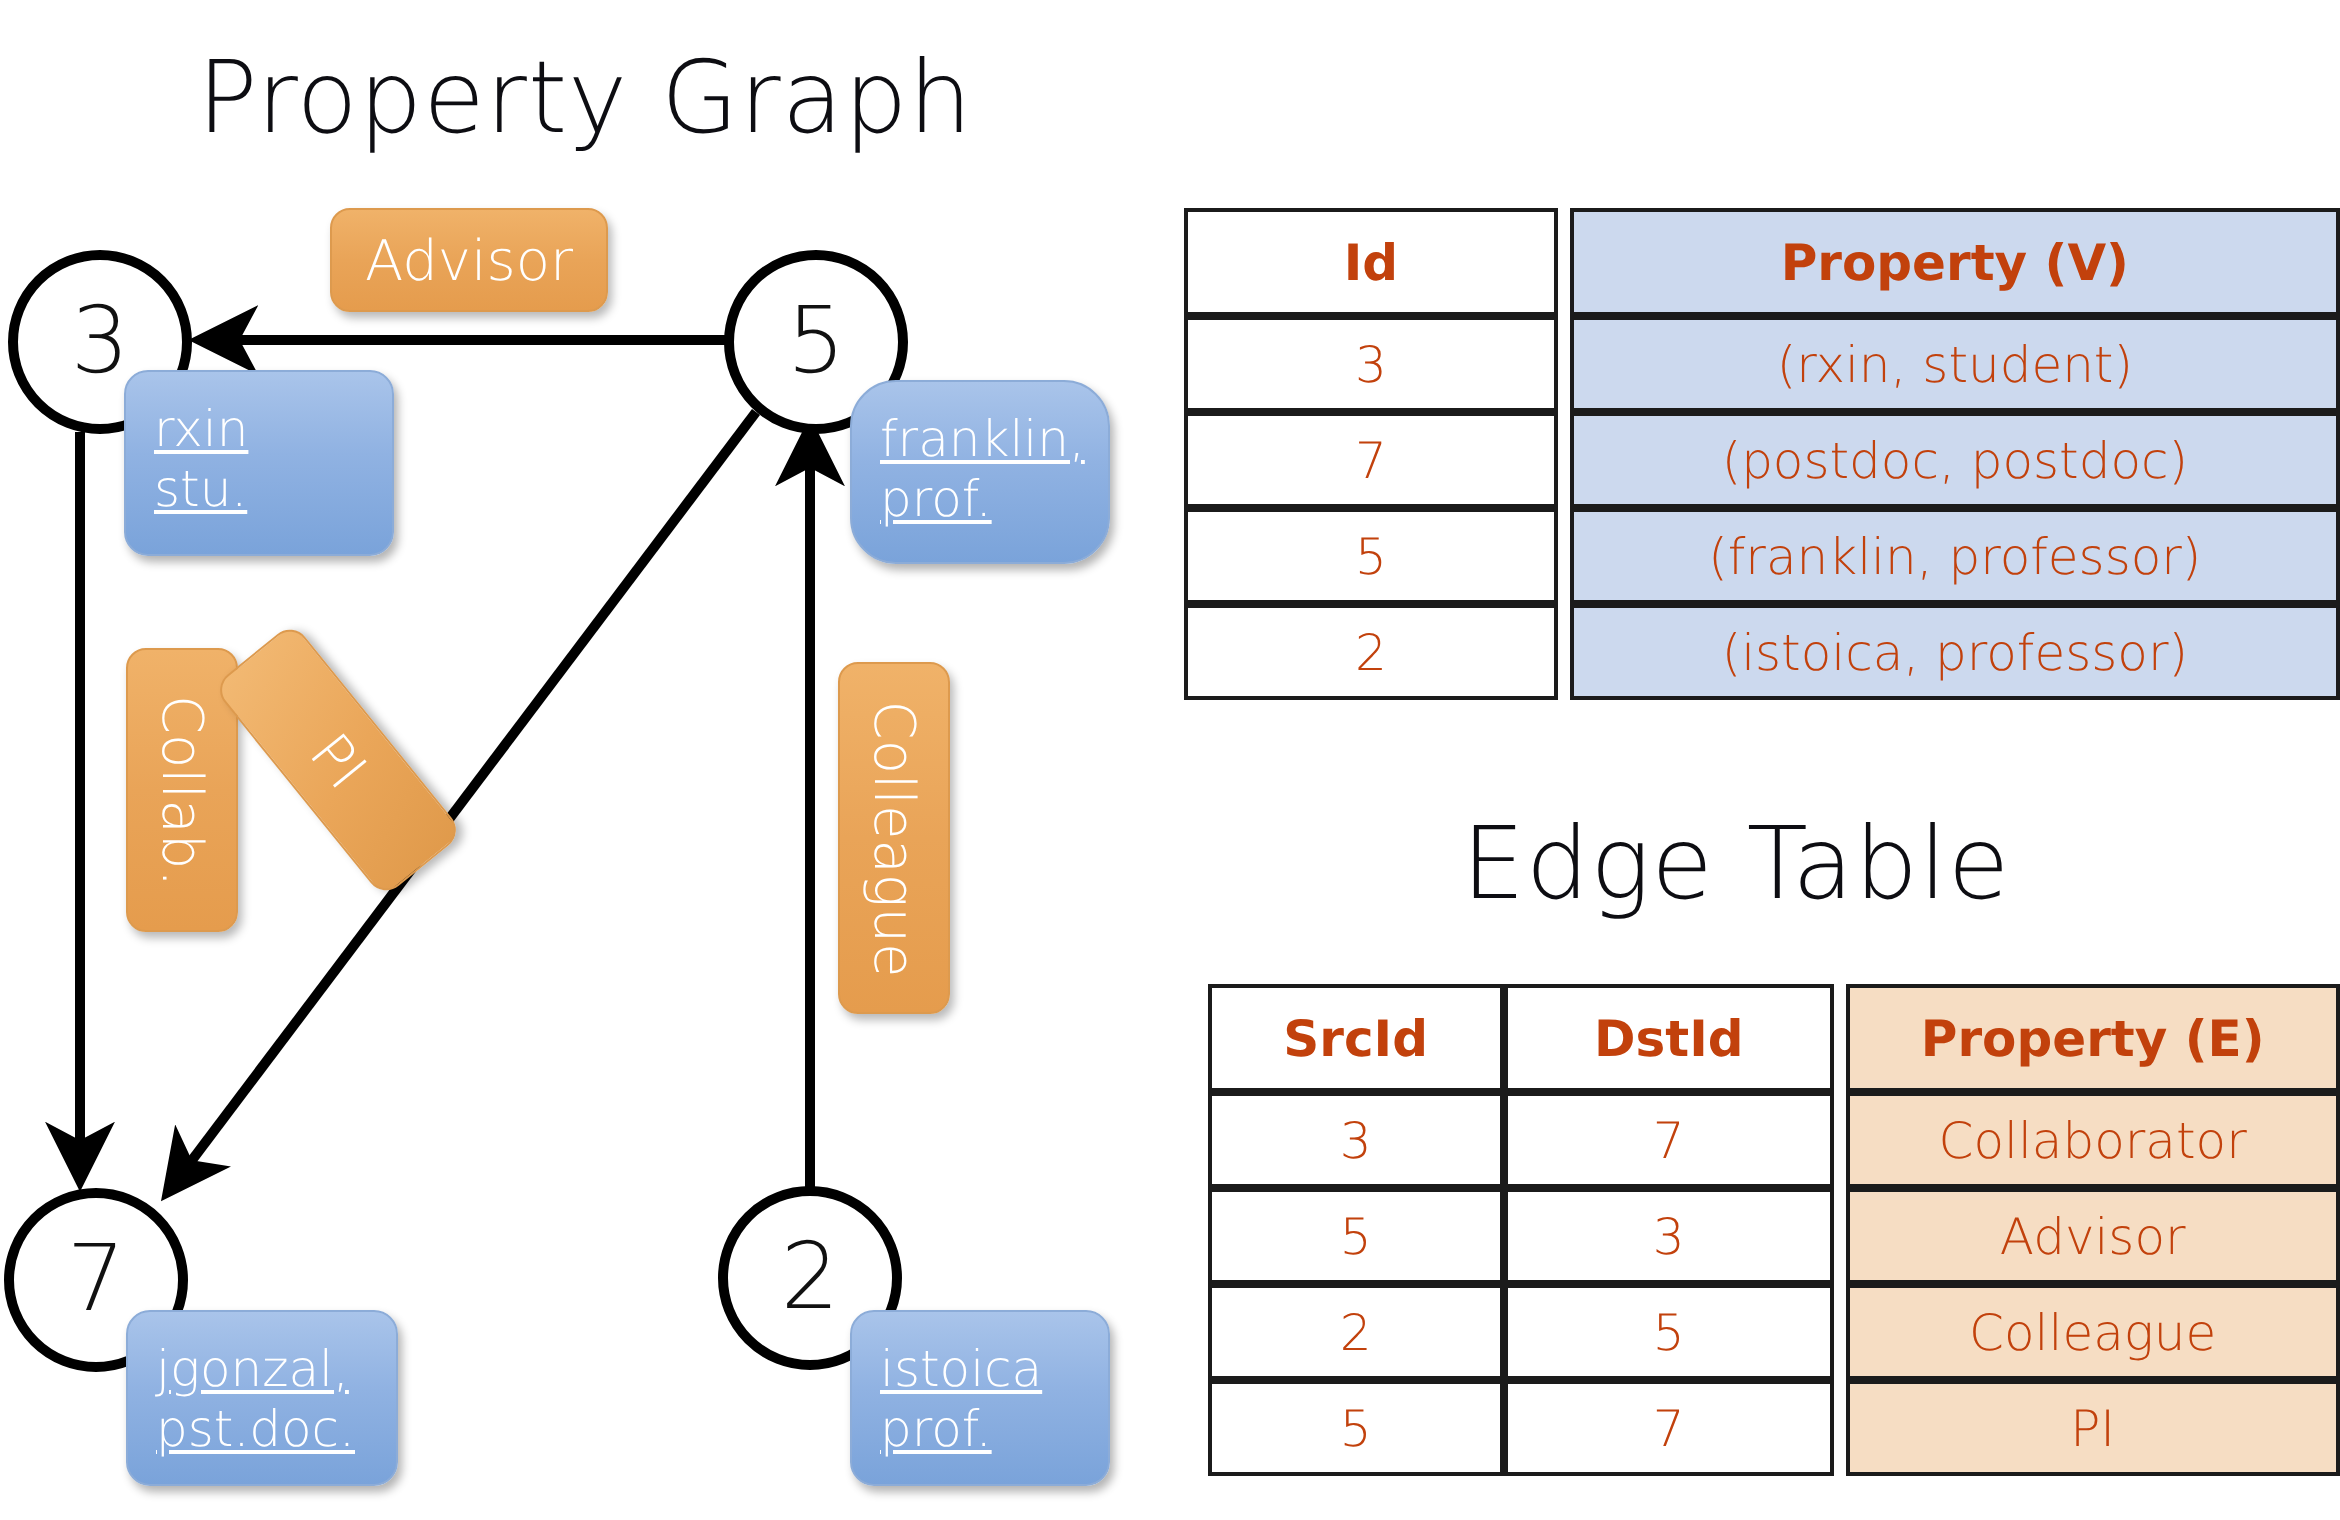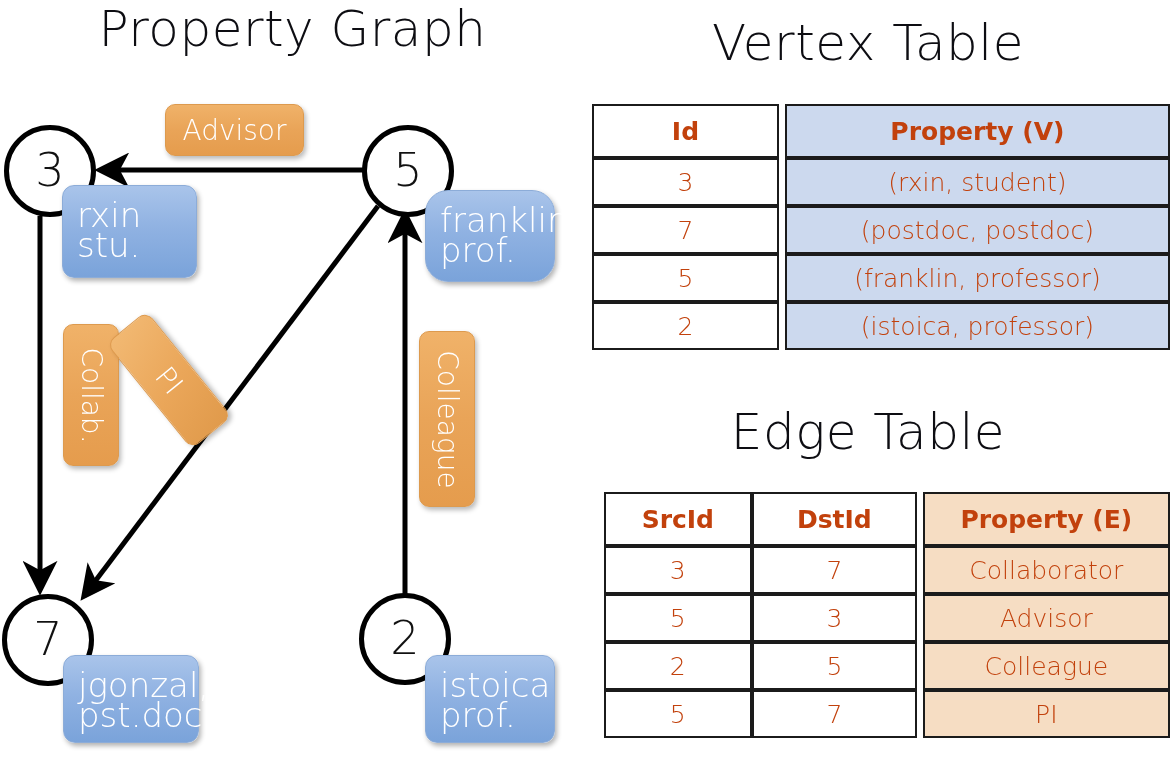--- a/index.html
+++ b/index.html
@@ -15,21 +15,21 @@
   
   .title{
     position:absolute;
     font-family:"DejaVu Sans", sans-serif;
     font-weight:300;
     color:#0d0d12;
     letter-spacing:0.5px;
     white-space:nowrap;
     -webkit-font-smoothing:antialiased;
   }
-  #title-property-graph{left:0;top:0;width:585px;text-align:center;font-size:50px;line-height:58px;}
+  #title-property-graph{left:0;top:20px;width:585px;text-align:center;font-size:50px;line-height:58px;}
   #title-vertex-table{left:588px;top:14px;width:560px;text-align:center;font-size:50px;line-height:58px;}
   #title-edge-table{left:588px;top:403px;width:560px;text-align:center;font-size:50px;line-height:58px;}
 
   
   #graph-canvas{position:absolute;left:0;top:0;width:585px;height:760px;}
 
   .node-circle{
     position:absolute;
     border:5px solid #000;
     border-radius:50%;
@@ -54,25 +54,26 @@
   
   .prop-box{
     position:absolute;
     border-radius:12px;
     background:linear-gradient(180deg,#a9c4ea 0%,#90b2e2 45%,#7aa3da 100%);
     border:1px solid #8cacd8;
     box-shadow:2px 3px 5px rgba(0,0,0,0.30);
     color:#ffffff;
     font-family:"DejaVu Sans", sans-serif;
     font-weight:300;
-    font-size:34px;
+    font-size:25px;
     line-height:30px;
     padding:14px 0 0 14px;
     box-sizing:border-box;
     z-index:6;
+    text-decoration:underline;
   }
   #prop-box-3{left:62px;top:185px;width:135px;height:93px;}
   #prop-box-5{left:425px;top:190px;width:130px;height:92px;border-radius:23px;}
   #prop-box-7{left:63px;top:655px;width:136px;height:88px;}
   #prop-box-2{left:425px;top:655px;width:130px;height:88px;}
   .prop-line{display:block;white-space:nowrap;}
 
   
   .edge-box{
     position:absolute;
@@ -131,21 +132,20 @@
   #edge-table .c-dst{width:168px;}
   #edge-table .c-prop{width:250px;background:#f6ddc3;}
   #edge-table th.c-prop{background:#f6ddc3;}
 </style>
 </head>
 <body>
 
 <div class="stage">
 
   <div class="title" id="title-property-graph">Property Graph</div>
-  <div class="title" id="title-vertex-table">Vertex Table</div>
   <div class="title" id="title-edge-table">Edge Table</div>
 
   <svg id="graph-canvas" viewBox="0 0 585 760" width="585" height="760" xmlns="http://www.w3.org/2000/svg">
     <defs>
       <marker id="arrow" viewBox="0 0 12 12" refX="10" refY="6" markerWidth="7" markerHeight="7" orient="auto-start-reverse">
         <path d="M 0 0 L 12 6 L 0 12 L 3.2 6 z" fill="#000"></path>
       </marker>
     </defs>
 
     <line x1="366" y1="170" x2="100" y2="170" stroke="#000" stroke-width="5" marker-end="url(#arrow)"></line>

